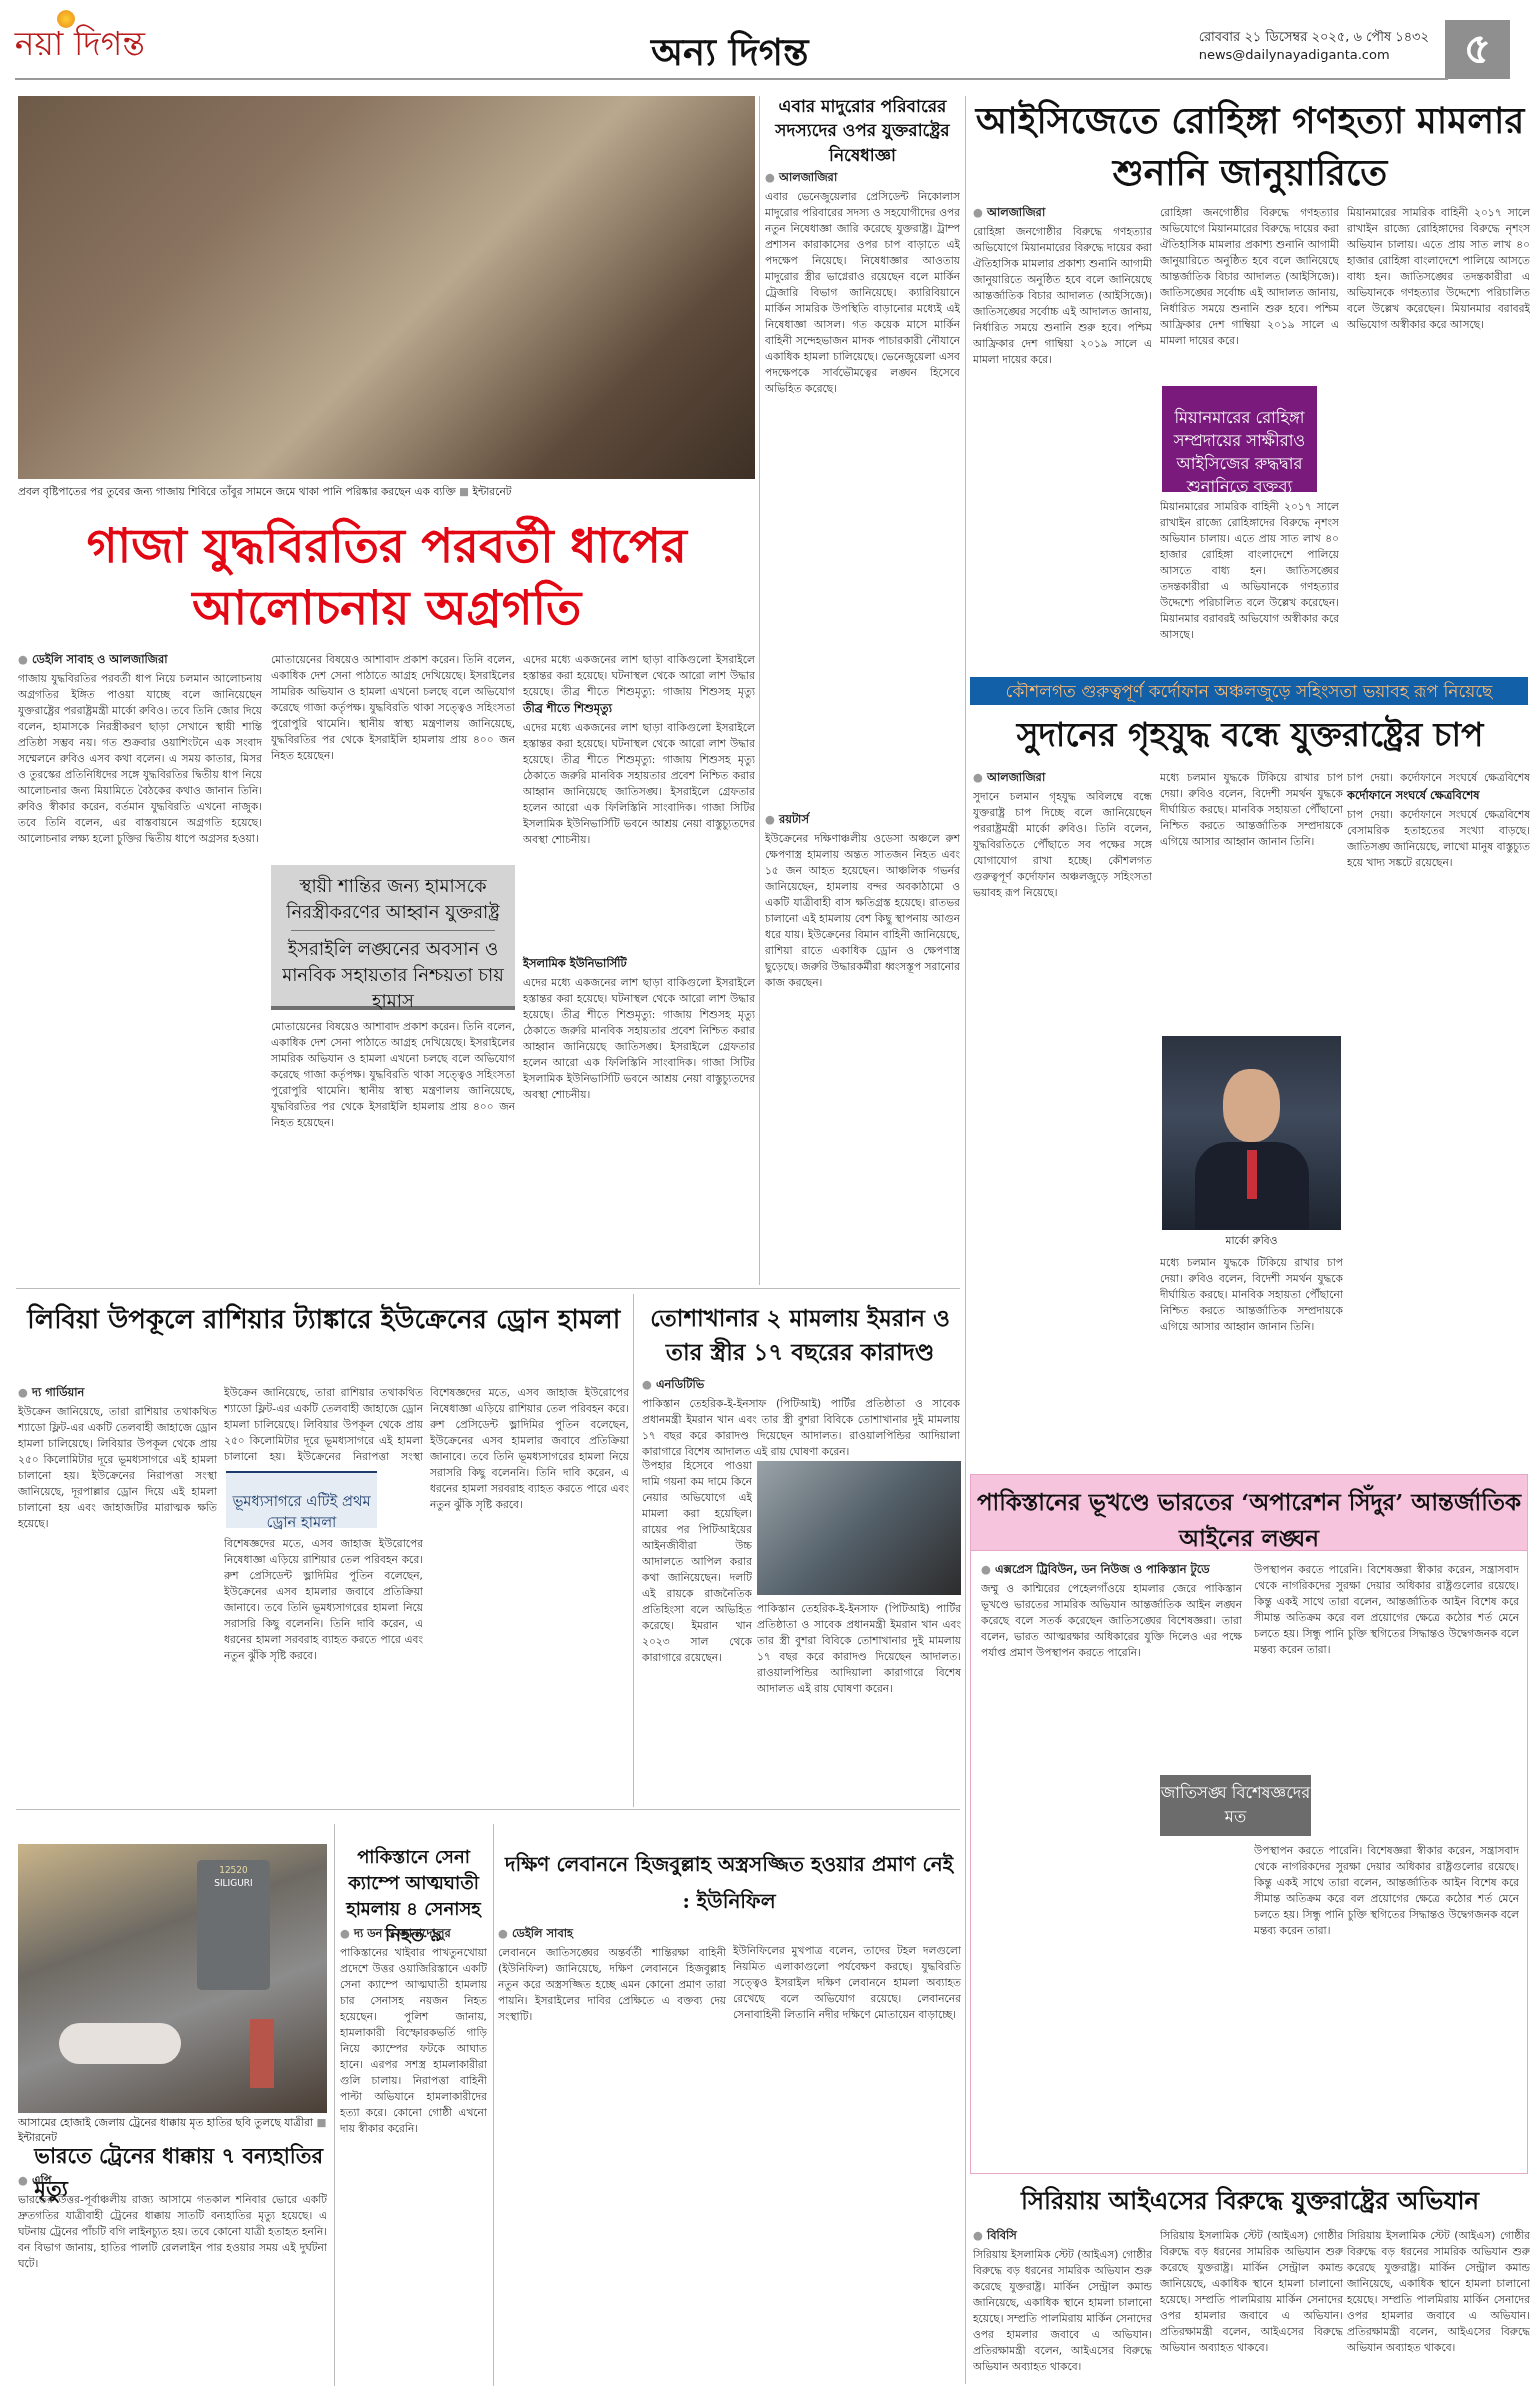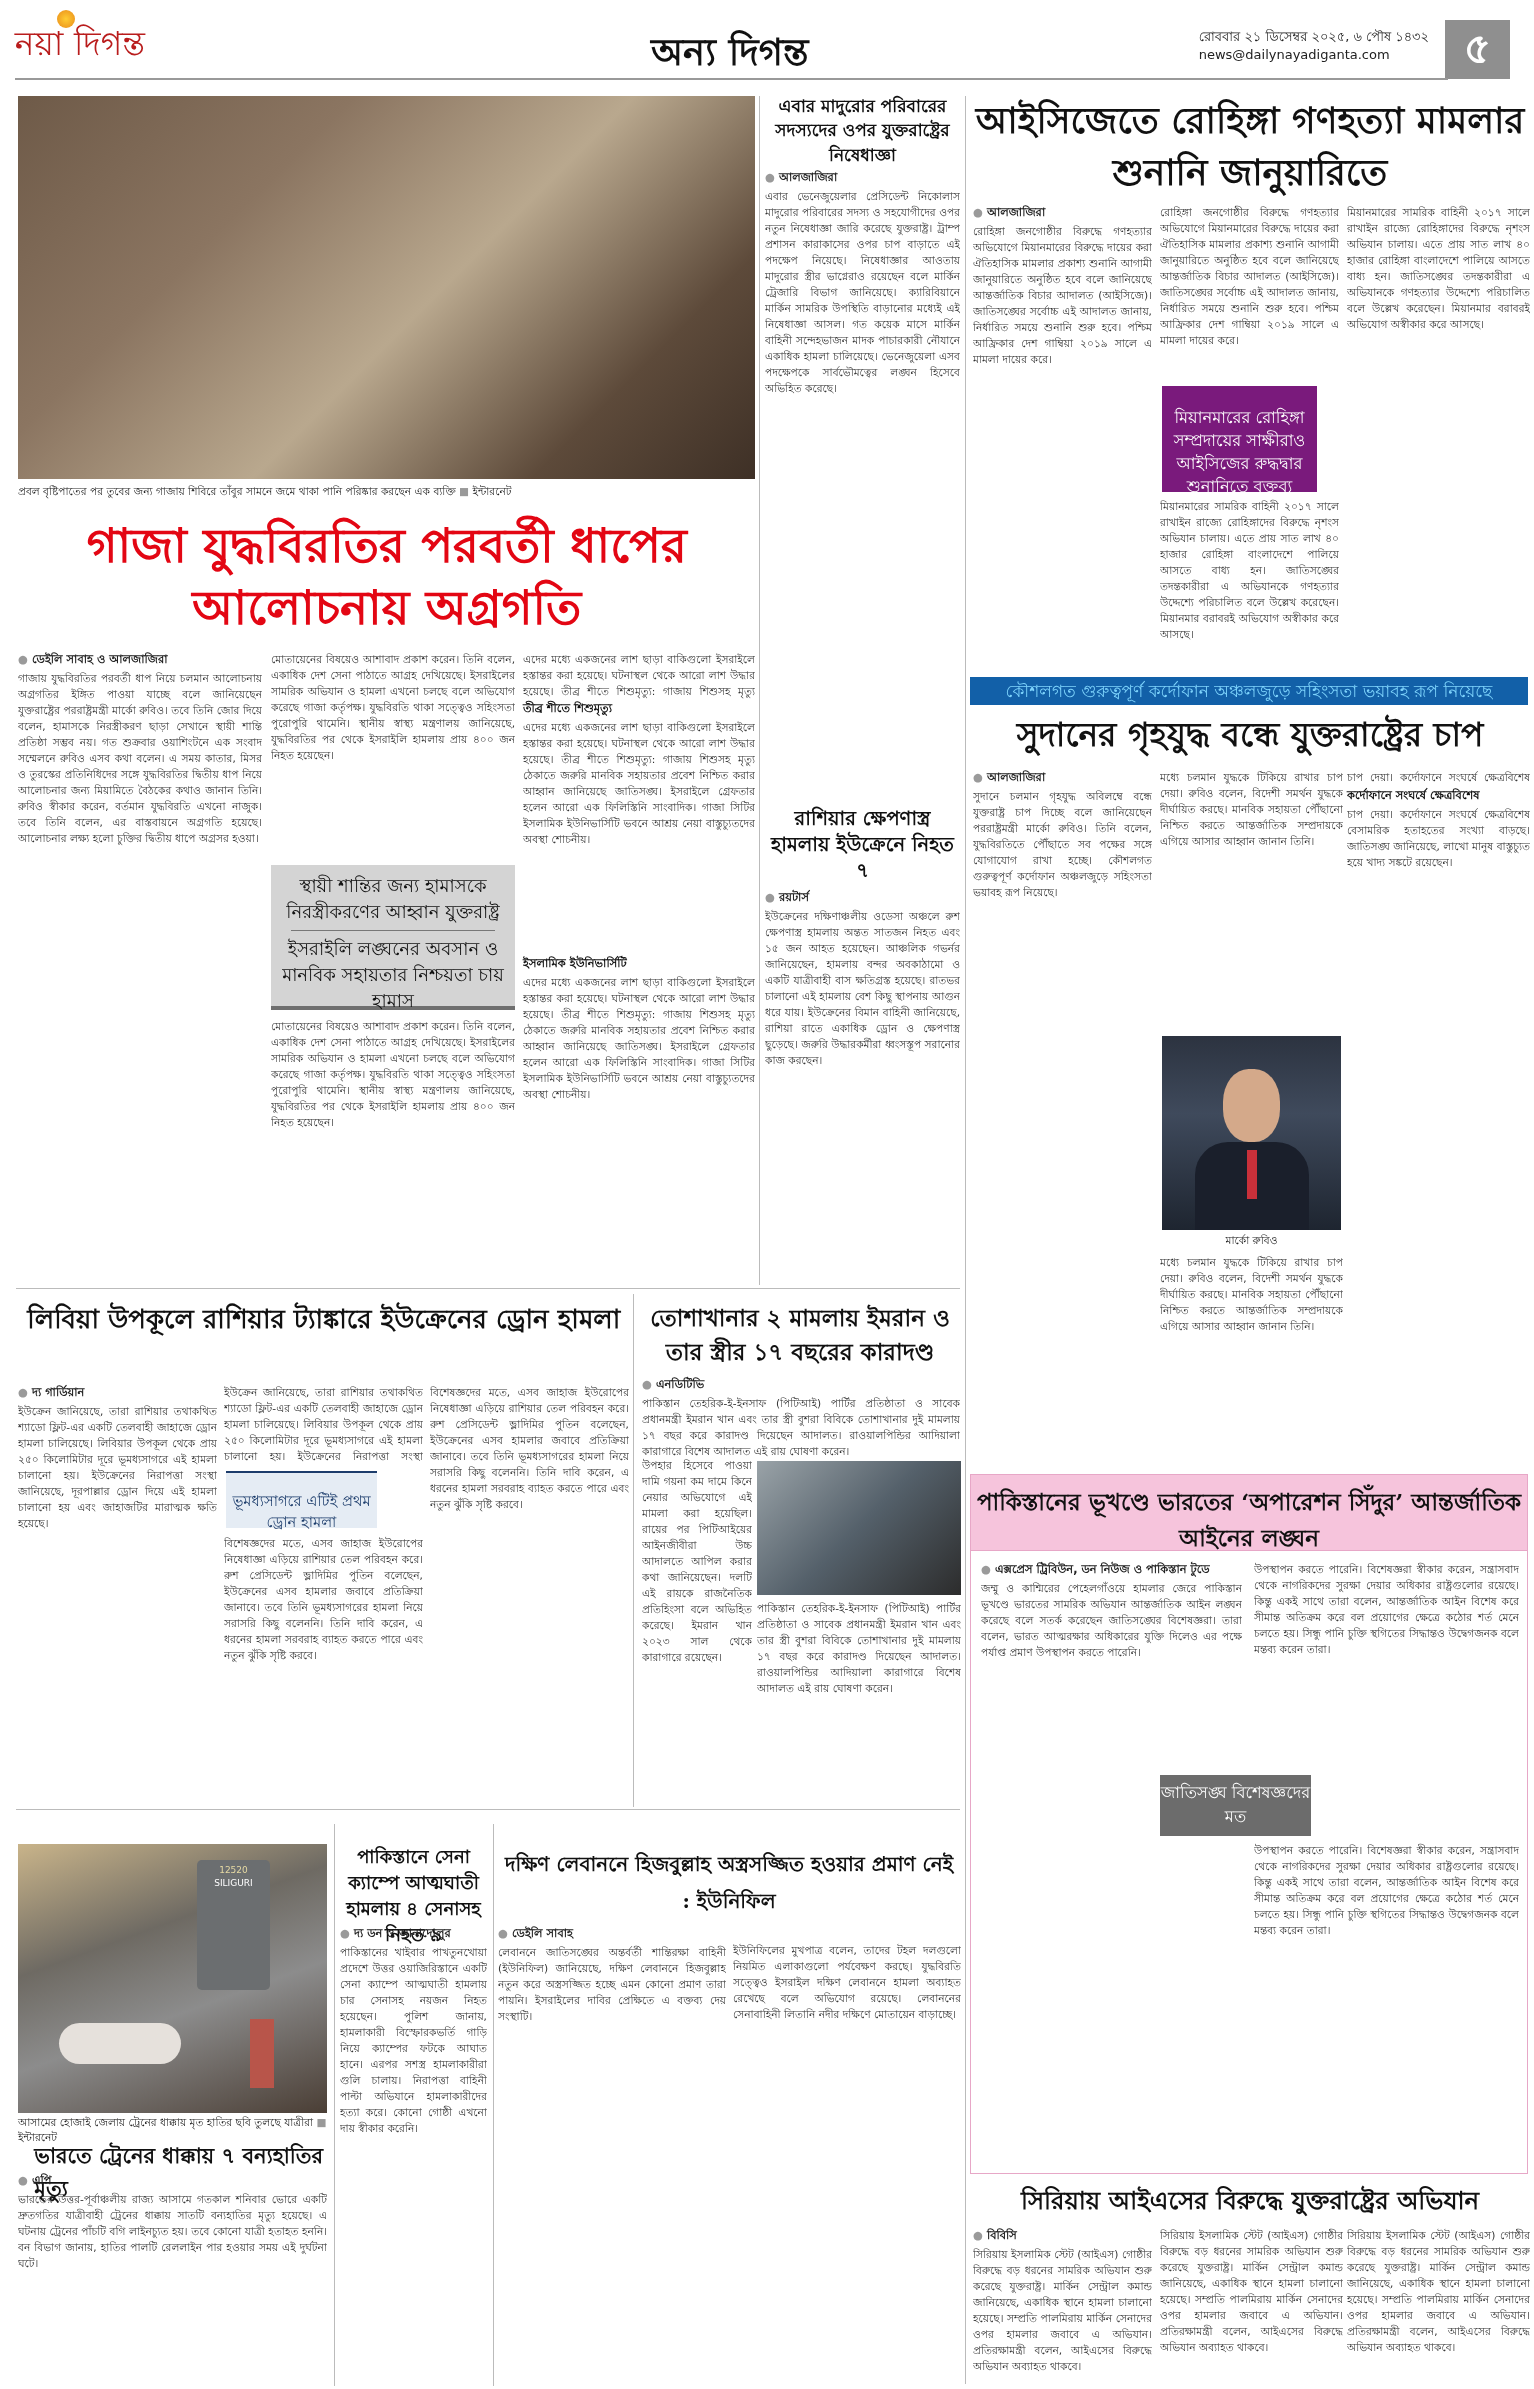--- a/index.html
+++ b/index.html
@@ -16,21 +16,21 @@
 .photo-train{background:linear-gradient(160deg,#c9b48a 0%,#6e6a63 35%,#8c8c8c 60%,#4a3e35 100%)}
 .photo-portrait{background:linear-gradient(180deg,#2c3340 0%,#3f4a5c 40%,#1e2530 100%)}
 .photo-imran{background:linear-gradient(135deg,#9aa3a8 0%,#54606a 50%,#2c2c2c 100%)}
 .caption{font-size:10.6px;color:#222;line-height:14.7px}
 .text{font-size:10.6px;line-height:16px;color:#333;text-align:justify;overflow:hidden}
 .src{font-size:11.4px;font-weight:bold;color:#222}
 .src::before{content:"● ";color:#9a9a9a}
 .hl{font-family:"DejaVu Serif",serif;font-weight:bold;text-align:center;color:#111}
 .red{color:#e30613}
 .col-rule{width:0.8px;background:#bbb}
-.bluebar{background:#1260a8;color:#7dd3fc;text-align:center;font-size:17px;line-height:28px}
+.bluebar{background:#1260a8;color:#fdba74;text-align:center;font-size:17px;line-height:28px}
 .pinkbox{background:#f6c4dc;border:1.6px solid #e7a7c7}
 .pinkframe{border:1.6px solid #e7a7c7}
 .purplebox{background:#7a1a7c;color:#fff;text-align:center;font-size:16.3px;line-height:23px;padding-top:19.5px}
 .graybox{background:#d4d4d4;text-align:center;font-size:18px;line-height:26px;border-bottom:4.9px solid #6f6f6f}
 .darkbox{background:#6c6c6c;color:#fff;text-align:center;font-size:16.3px;line-height:24.4px}
 .lbluebox{background:#e5ecf4;text-align:center;font-size:14.7px;line-height:21px;color:#1c3c6b;border-top:2.4px solid #1c3c6b}
 .subhead{font-size:11.4px;font-weight:bold;color:#111}
 </style>
 </head>
 <body>
@@ -81,21 +81,20 @@
 
 <div class="abs col-rule" style="left:759px;top:96px;height:1189px"></div>
 
 <div class="abs" style="left:765px;top:94px;width:195px">
   <div class="hl" style="font-size:17px;line-height:24.4px">এবার মাদুরোর পরিবারের সদস্যদের ওপর যুক্তরাষ্ট্রের নিষেধাজ্ঞা</div>
   <div class="src" style="margin-top:1.6px">আলজাজিরা</div>
   <div class="text" style="height:619px">এবার ভেনেজুয়েলার প্রেসিডেন্ট নিকোলাস মাদুরোর পরিবারের সদস্য ও সহযোগীদের ওপর নতুন নিষেধাজ্ঞা জারি করেছে যুক্তরাষ্ট্র। ট্রাম্প প্রশাসন কারাকাসের ওপর চাপ বাড়াতে এই পদক্ষেপ নিয়েছে। নিষেধাজ্ঞার আওতায় মাদুরোর স্ত্রীর ভাগ্নেরাও রয়েছেন বলে মার্কিন ট্রেজারি বিভাগ জানিয়েছে। ক্যারিবিয়ানে মার্কিন সামরিক উপস্থিতি বাড়ানোর মধ্যেই এই নিষেধাজ্ঞা আসল। গত কয়েক মাসে মার্কিন বাহিনী সন্দেহভাজন মাদক পাচারকারী নৌযানে একাধিক হামলা চালিয়েছে। ভেনেজুয়েলা এসব পদক্ষেপকে সার্বভৌমত্বের লঙ্ঘন হিসেবে অভিহিত করেছে।</div>
 </div>
 
 <div class="abs" style="left:765px;top:806px;width:195px">
-  <div class="hl" style="font-size:19.5px;line-height:26px">রাশিয়ার ক্ষেপণাস্ত্র হামলায় ইউক্রেনে নিহত ৭</div>
   <div class="src" style="margin-top:4.9px">রয়টার্স</div>
   <div class="text" style="height:383px">ইউক্রেনের দক্ষিণাঞ্চলীয় ওডেসা অঞ্চলে রুশ ক্ষেপণাস্ত্র হামলায় অন্তত সাতজন নিহত এবং ১৫ জন আহত হয়েছেন। আঞ্চলিক গভর্নর জানিয়েছেন, হামলায় বন্দর অবকাঠামো ও একটি যাত্রীবাহী বাস ক্ষতিগ্রস্ত হয়েছে। রাতভর চালানো এই হামলায় বেশ কিছু স্থাপনায় আগুন ধরে যায়। ইউক্রেনের বিমান বাহিনী জানিয়েছে, রাশিয়া রাতে একাধিক ড্রোন ও ক্ষেপণাস্ত্র ছুড়েছে। জরুরি উদ্ধারকর্মীরা ধ্বংসস্তূপ সরানোর কাজ করছেন।</div>
 </div>
 
 <div class="abs col-rule" style="left:965px;top:96px;height:2288px"></div>
 
 <div class="abs hl" style="left:973px;top:94px;width:554px;font-size:36px;line-height:52px">আইসিজেতে রোহিঙ্গা গণহত্যা মামলার শুনানি জানুয়ারিতে</div>
 <div class="abs" style="left:973px;top:204px;width:179px">
   <div class="src">আলজাজিরা</div>
   <div class="text" style="height:452px">রোহিঙ্গা জনগোষ্ঠীর বিরুদ্ধে গণহত্যার অভিযোগে মিয়ানমারের বিরুদ্ধে দায়ের করা ঐতিহাসিক মামলার প্রকাশ্য শুনানি আগামী জানুয়ারিতে অনুষ্ঠিত হবে বলে জানিয়েছে আন্তর্জাতিক বিচার আদালত (আইসিজে)। জাতিসঙ্ঘের সর্বোচ্চ এই আদালত জানায়, নির্ধারিত সময়ে শুনানি শুরু হবে। পশ্চিম আফ্রিকার দেশ গাম্বিয়া ২০১৯ সালে এ মামলা দায়ের করে।</div>

